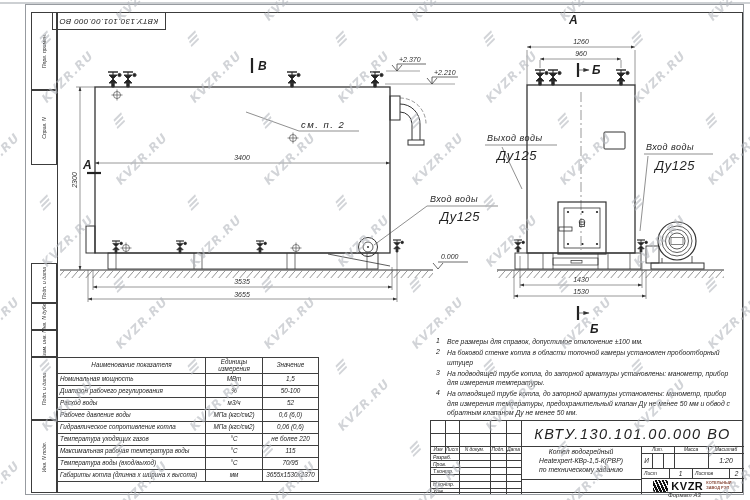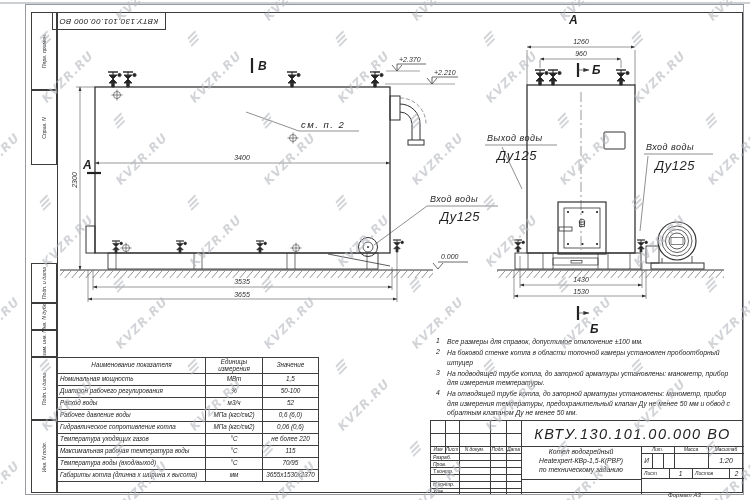--- a/index.html
+++ b/index.html
@@ -410,20 +410,28 @@
     <div class="cell f48" style="left:243px;top:25px;width:34px;height:7px">Масса</div>
     <div class="cell f48" style="left:277px;top:25px;width:36px;height:7px">Масштаб</div>
     <div class="cell f6" style="left:210px;top:32px;width:11px;height:15px">И</div>
     <div class="cell f7" style="left:277px;top:32px;width:36px;height:15px">1:20</div>
 
     <div class="cell f5" style="left:211px;top:47px;width:26px;height:10px">Лист</div>
     <div class="cell f6" style="left:238px;top:47px;width:23px;height:10px">1</div>
     <div class="cell f5" style="left:262px;top:47px;width:36px;height:10px">Листов</div>
     <div class="cell f6" style="left:298px;top:47px;width:15px;height:10px">2</div>
 
+    <div class="logo-row">
+      <div class="logo-mark"></div>
+      <div class="logo-word">KVZR</div>
+      <div class="company">
+        <div>КОТЕЛЬНЫЙ</div>
+        <div>ЗАВОД РЭП</div>
+      </div>
+    </div>
   </div>
 
   <div class="format-label">Формат  А3</div>
 
   <div class="watermarks" id="wm">
       <span class="wm-text" style="left: -40px; top: -12px;">KVZR.RU</span>
       <span class="wm-mark" style="left: 38px; top: 28px;">≡</span>
       <span class="wm-text" style="left: 108px; top: -12px;">KVZR.RU</span>
       <span class="wm-mark" style="left: 186px; top: 28px;">≡</span>
       <span class="wm-text" style="left: 256px; top: -12px;">KVZR.RU</span>

